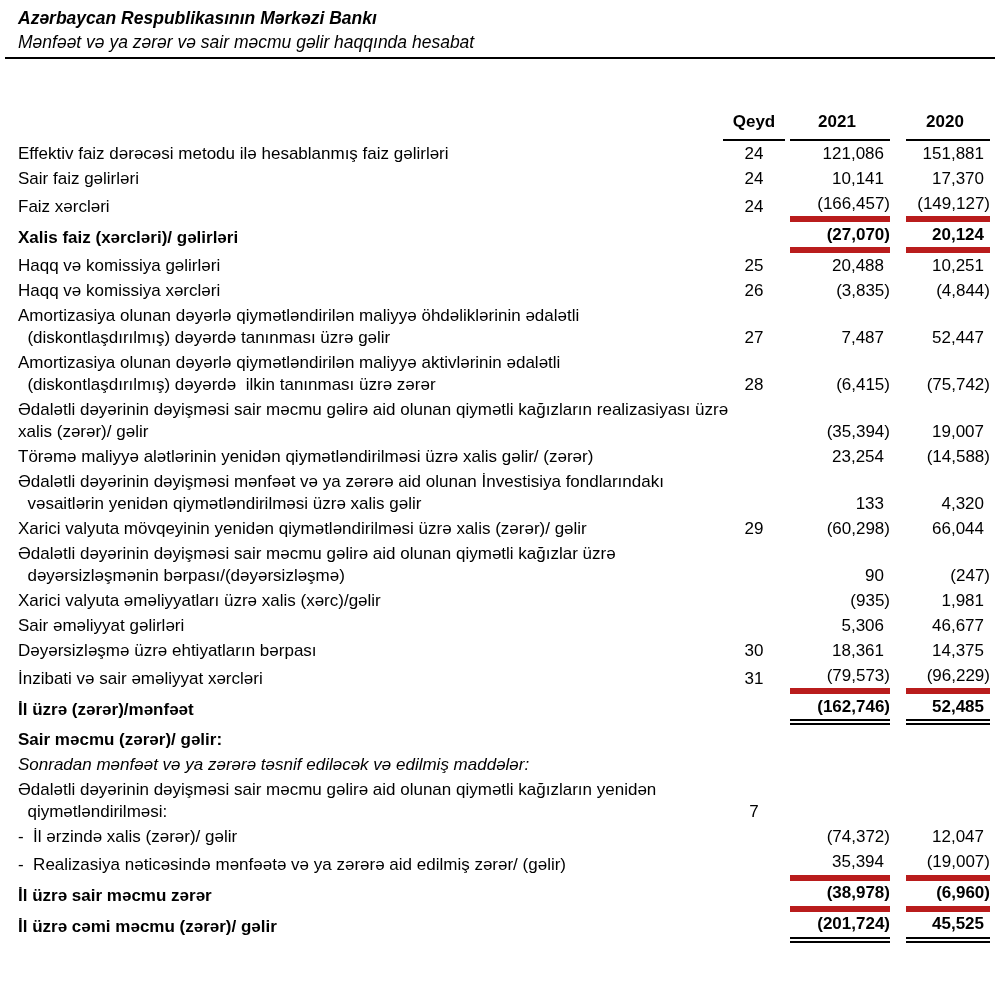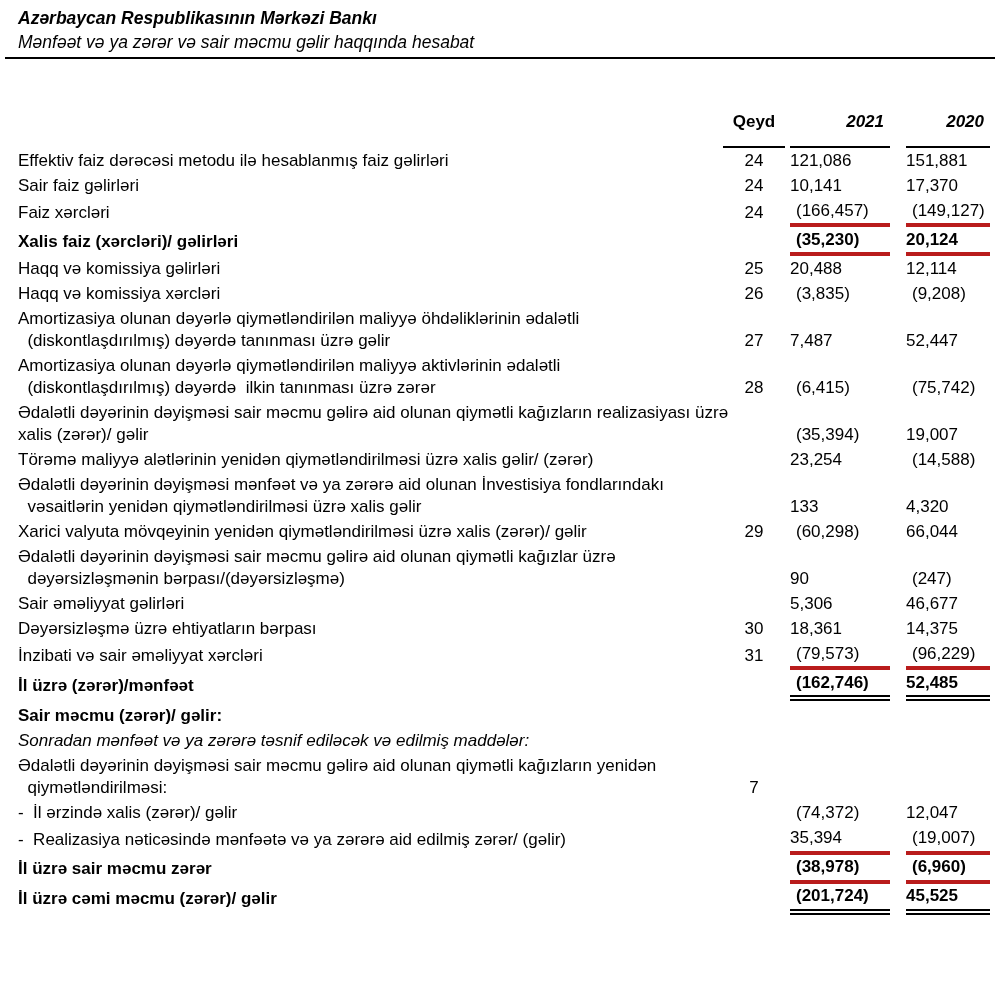--- a/index.html
+++ b/index.html
@@ -42,45 +42,46 @@
   col.c-sp1   { width: 5px; }
   col.c-2021  { width: 100px; }
   col.c-sp2   { width: 16px; }
   col.c-2020  { width: 84px; }
 
   th, td { padding: 0; vertical-align: bottom; font-weight: normal; }
 
   thead th {
     font-weight: bold;
     line-height: 22px;
-    padding-bottom: 13px;
+    padding-bottom: 6px;
   }
   thead th.h-note { text-align: center; border-bottom: 2px solid #000; }
-  thead th.h-num  { text-align: right; padding-right: 6px; border-bottom: 2px solid #000; font-style: italic; }
+  thead th.h-num  { padding-right: 6px; border-bottom: 2px solid #000; }
 
   td.label {
     white-space: pre;
     line-height: 22px;
     padding: 1.5px 0;
     overflow: visible;
   }
   td.note {
     text-align: center;
     line-height: 22px;
     padding: 1.5px 0;
   }
   td.num {
+    text-align: right;
     line-height: 22px;
     padding: 1.5px 6px 1.5px 0;
   }
   tr.bold td { font-weight: bold; }
   tr.italic td.label { font-style: italic; margin-top: 12px; }
   tr.gap td { padding-top: 7px; }
 
-  td.r1 { border-bottom: 4px solid #b91c1c; }
+  td.r1 { border-bottom: 6px solid #b91c1c; }
   td.r2 { border-bottom: 6px double #000; }
 
   .hang { position: relative; left: 6px; }
 </style>
 </head>
 <body>
 
 <div class="page">
 
   <div class="hdr">
@@ -130,39 +131,39 @@
       <td class="note">24</td>
       <td></td>
       <td class="num r1"><span class="hang">(166,457)</span></td>
       <td></td>
       <td class="num r1"><span class="hang">(149,127)</span></td>
     </tr>
         <tr class="bold">
       <td class="label">Xalis faiz (xərcləri)/ gəlirləri</td>
       <td class="note"></td>
       <td></td>
-      <td class="num r1"><span class="hang">(35,230)</span></td>
+      <td class="num r1"><span class="hang">(27,070)</span></td>
       <td></td>
       <td class="num r1">20,124</td>
     </tr>
         <tr>
       <td class="label">Haqq və komissiya gəlirləri</td>
       <td class="note">25</td>
       <td></td>
       <td class="num">20,488</td>
       <td></td>
-      <td class="num">12,114</td>
+      <td class="num">10,251</td>
     </tr>
         <tr>
       <td class="label">Haqq və komissiya xərcləri</td>
       <td class="note">26</td>
       <td></td>
       <td class="num"><span class="hang">(3,835)</span></td>
       <td></td>
-      <td class="num"><span class="hang">(9,208)</span></td>
+      <td class="num"><span class="hang">(4,844)</span></td>
     </tr>
         <tr>
       <td class="label">Amortizasiya olunan dəyərlə qiymətləndirilən maliyyə öhdəliklərinin ədalətli
   (diskontlaşdırılmış) dəyərdə tanınması üzrə gəlir</td>
       <td class="note">27</td>
       <td></td>
       <td class="num">7,487</td>
       <td></td>
       <td class="num">52,447</td>
     </tr>
@@ -212,20 +213,28 @@
         <tr>
       <td class="label">Ədalətli dəyərinin dəyişməsi sair məcmu gəlirə aid olunan qiymətli kağızlar üzrə
   dəyərsizləşmənin bərpası/(dəyərsizləşmə)</td>
       <td class="note"></td>
       <td></td>
       <td class="num">90</td>
       <td></td>
       <td class="num"><span class="hang">(247)</span></td>
     </tr>
         <tr>
+      <td class="label">Xarici valyuta əməliyyatları üzrə xalis (xərc)/gəlir</td>
+      <td class="note"></td>
+      <td></td>
+      <td class="num"><span class="hang">(935)</span></td>
+      <td></td>
+      <td class="num">1,981</td>
+    </tr>
+        <tr>
       <td class="label">Sair əməliyyat gəlirləri</td>
       <td class="note"></td>
       <td></td>
       <td class="num">5,306</td>
       <td></td>
       <td class="num">46,677</td>
     </tr>
         <tr>
       <td class="label">Dəyərsizləşmə üzrə ehtiyatların bərpası</td>
       <td class="note">30</td>

